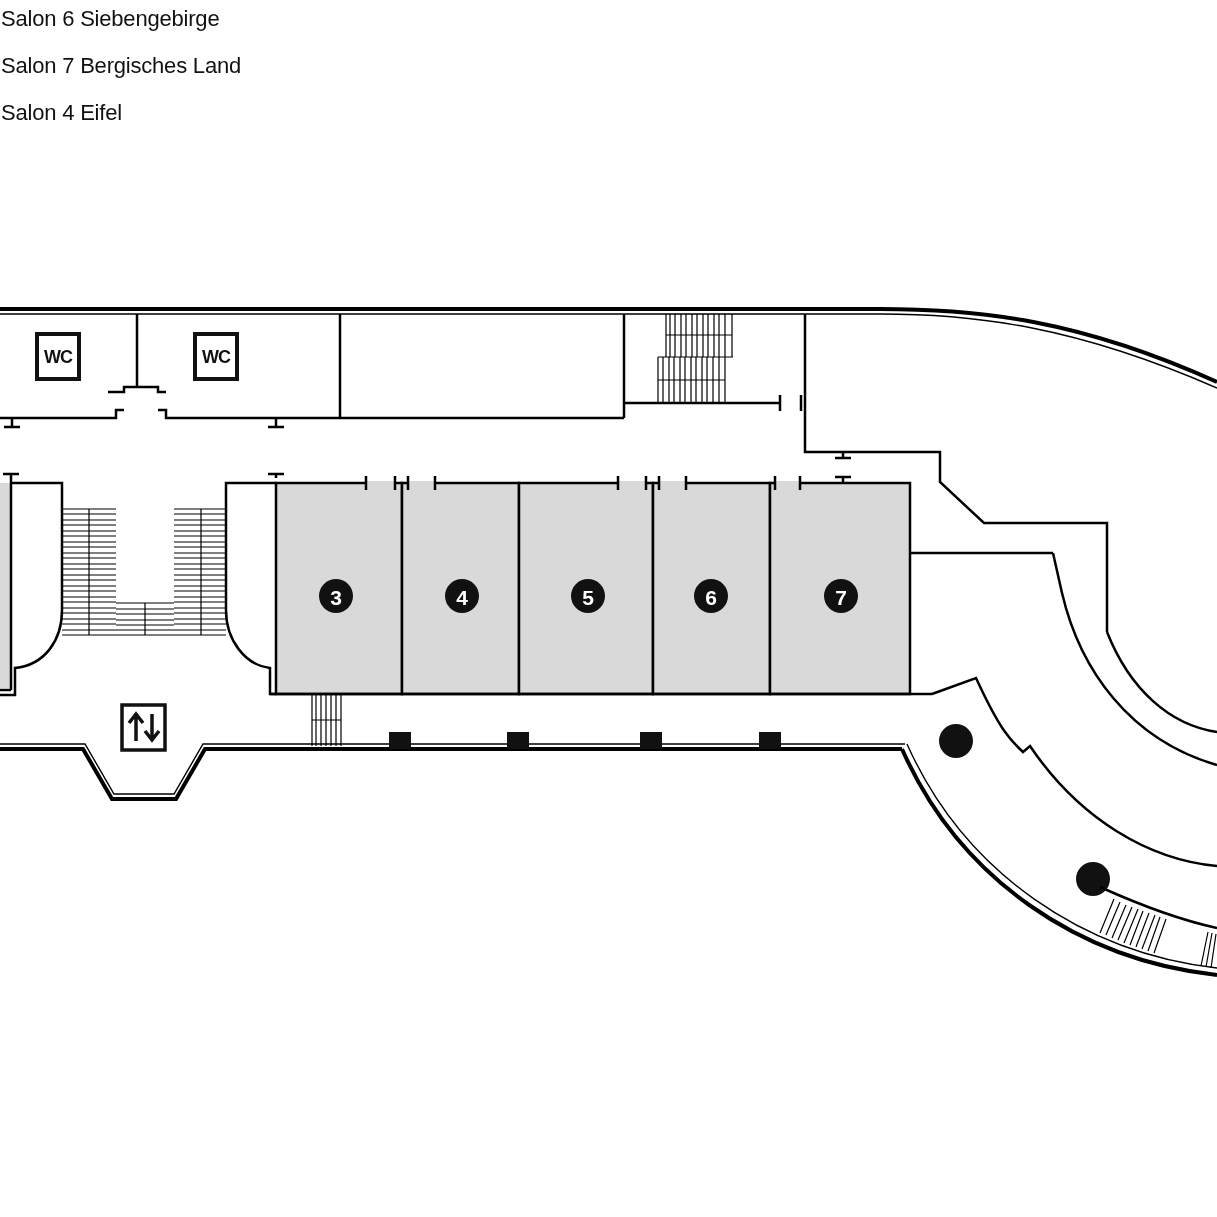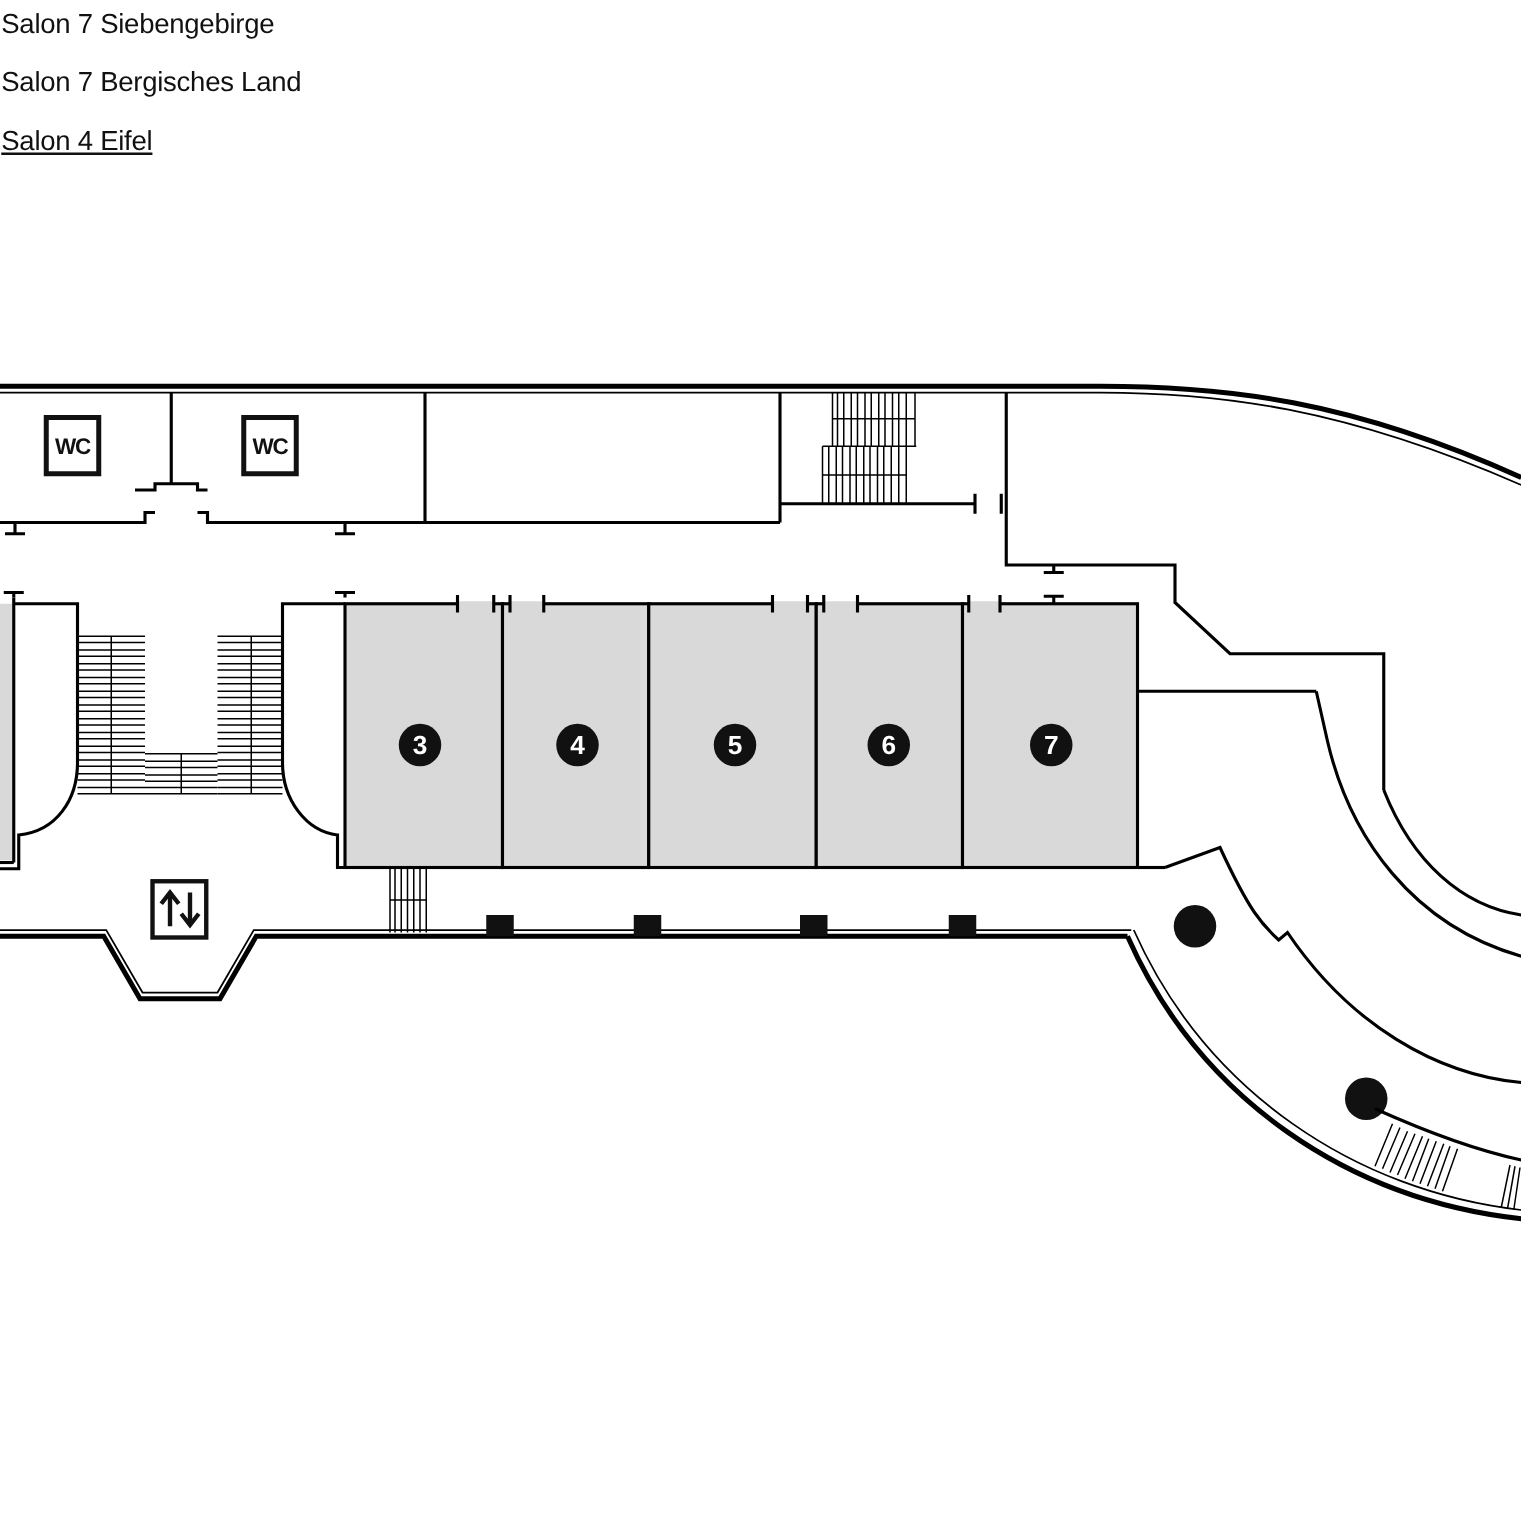--- a/index.html
+++ b/index.html
@@ -16,23 +16,23 @@
     .badge-text { fill: #fff; font-family: "Liberation Sans", sans-serif; font-weight: bold; font-size: 21px; text-anchor: middle; dominant-baseline: central; }
     .wc-box { fill: #fff; stroke: #111; stroke-width: 4; }
     .wc-text { fill: #111; font-family: "Liberation Sans", sans-serif; font-weight: bold; font-size: 18px; text-anchor: middle; dominant-baseline: central; letter-spacing: -1px; }
     .pillar { fill: #111; }
     .door { fill: none; stroke: #000; stroke-width: 2.5; }
   </style>
 </head>
 <body>
 
 <div class="legend">
-  <div class="legend-item" style="top:6px;">Salon 7 Siebengebirge</div>
+  <div class="legend-item" style="top:6px;">Salon 6 Siebengebirge</div>
   <div class="legend-item" style="top:53px;">Salon 7 Bergisches Land</div>
-  <div class="legend-item" style="top:100px;text-decoration:underline;">Salon 4 Eifel</div>
+  <div class="legend-item" style="top:100px;">Salon 4 Eifel</div>
 </div>
 
 <svg id="plan" width="1217" height="1217" viewBox="0 0 1217 1217">
 
   <g>
     <path class="outer" d="M0 309 L880 309 C980 309 1080 320 1217 382"></path>
     <path class="outer-inner" d="M0 314 L880 314 C975 314 1075 326 1217 388"></path>
   </g>
 
   <g>

